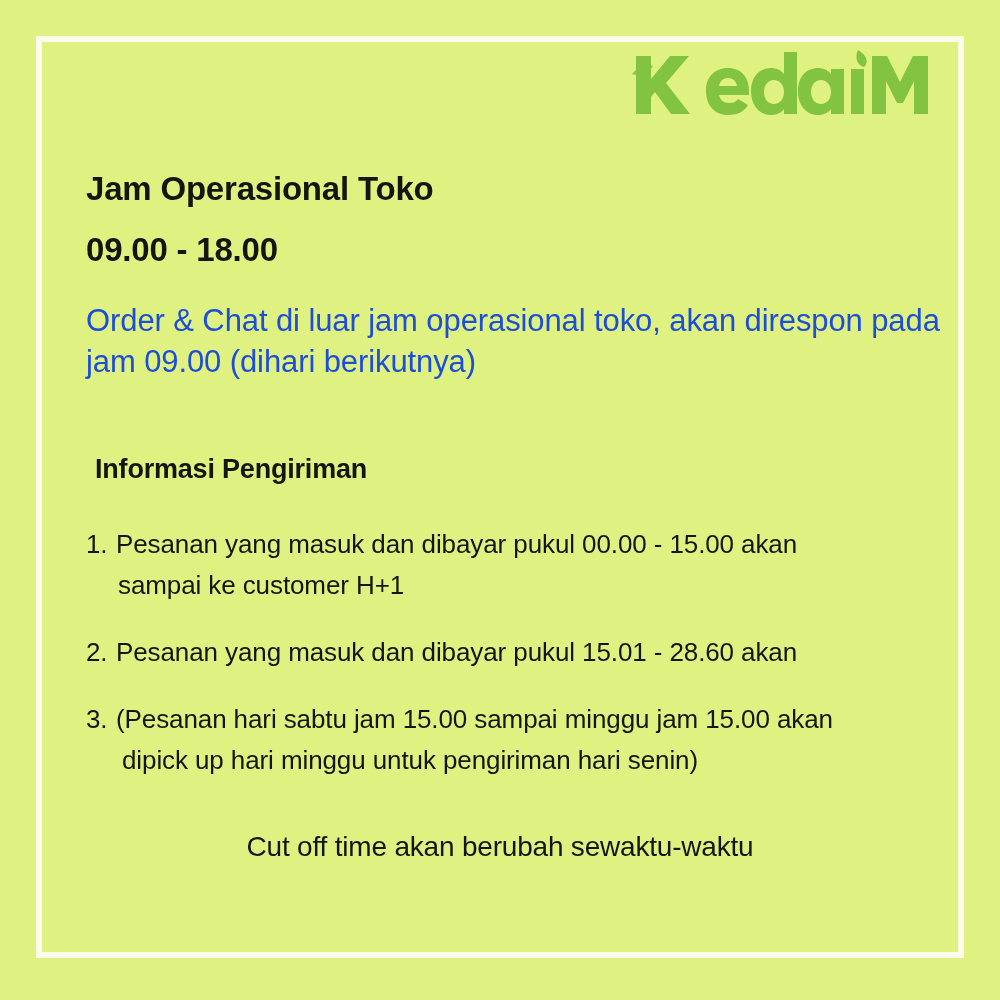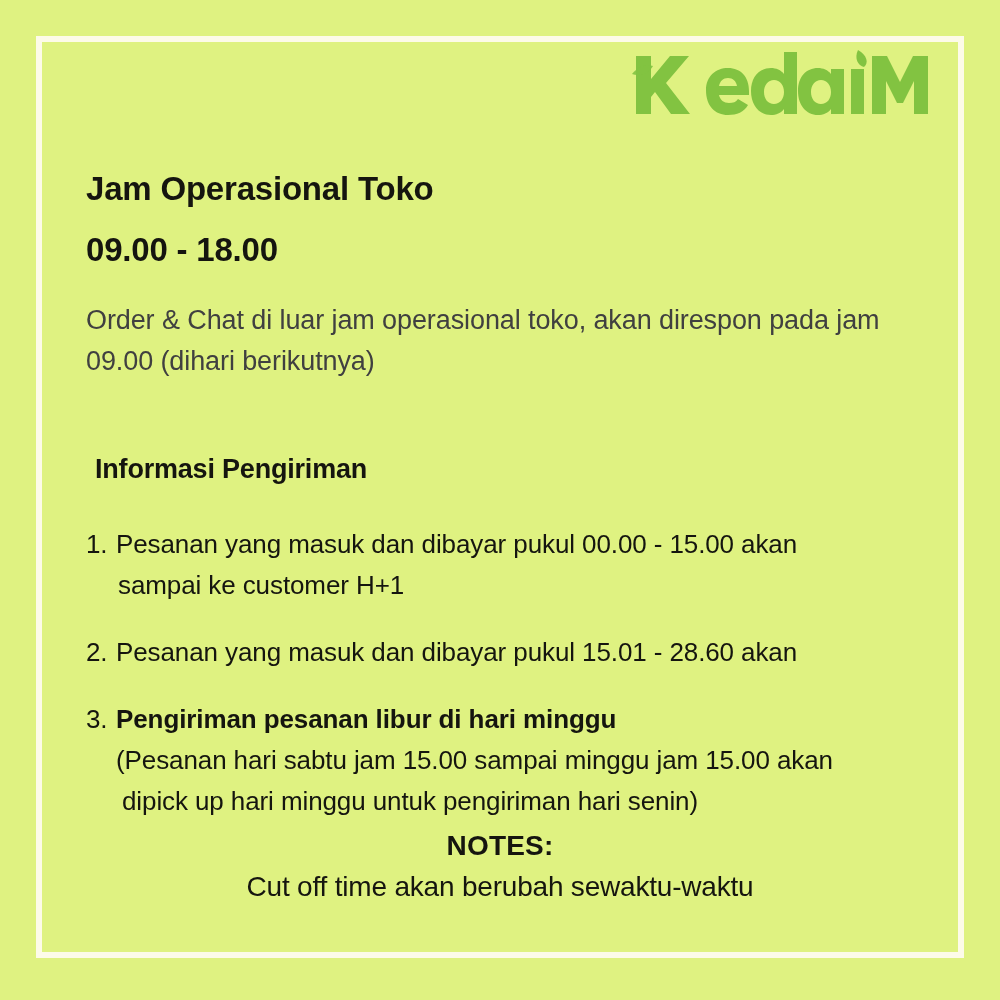--- a/index.html
+++ b/index.html
@@ -62,24 +62,24 @@
     font-weight: 700;
     font-size: 33px;
     line-height: 45px;
     letter-spacing: -0.2px;
     color: #15150f;
     margin-top: 16px;
   }
 
   .para {
     margin-top: 28px;
-    font-size: 27px;
+    font-size: 31px;
     line-height: 41px;
     font-weight: 400;
-    color: #404040;
+    color: #1d4ed8;
     width: 860px;
     letter-spacing: -0.1px;
   }
 
   .section-title {
     margin-top: 66px;
     font-weight: 700;
     font-size: 27px;
     line-height: 42px;
     letter-spacing: -0.2px;
@@ -200,26 +200,24 @@
         <span class="cont">sampai ke customer H+1</span>
       </li>
 
       <li>
         <span class="marker">2.</span>
         <span class="lead">Pesanan yang masuk dan dibayar pukul 15.01 - 28.60 akan</span>
       </li>
 
       <li class="bold-lead">
         <span class="marker">3.</span>
-        <span class="lead">Pengiriman pesanan libur di hari minggu</span>
         <span class="sub">(Pesanan hari sabtu jam 15.00 sampai minggu jam 15.00 akan</span>
         <span class="sub2">dipick up hari minggu untuk pengiriman hari senin)</span>
       </li>
 
     </ol>
   </div>
 
   <div id="notes">
-    <div class="n-title">NOTES:</div>
     <div class="n-line">Cut off time akan berubah sewaktu-waktu</div>
   </div>
 
 </div>
 
 </body></html>

